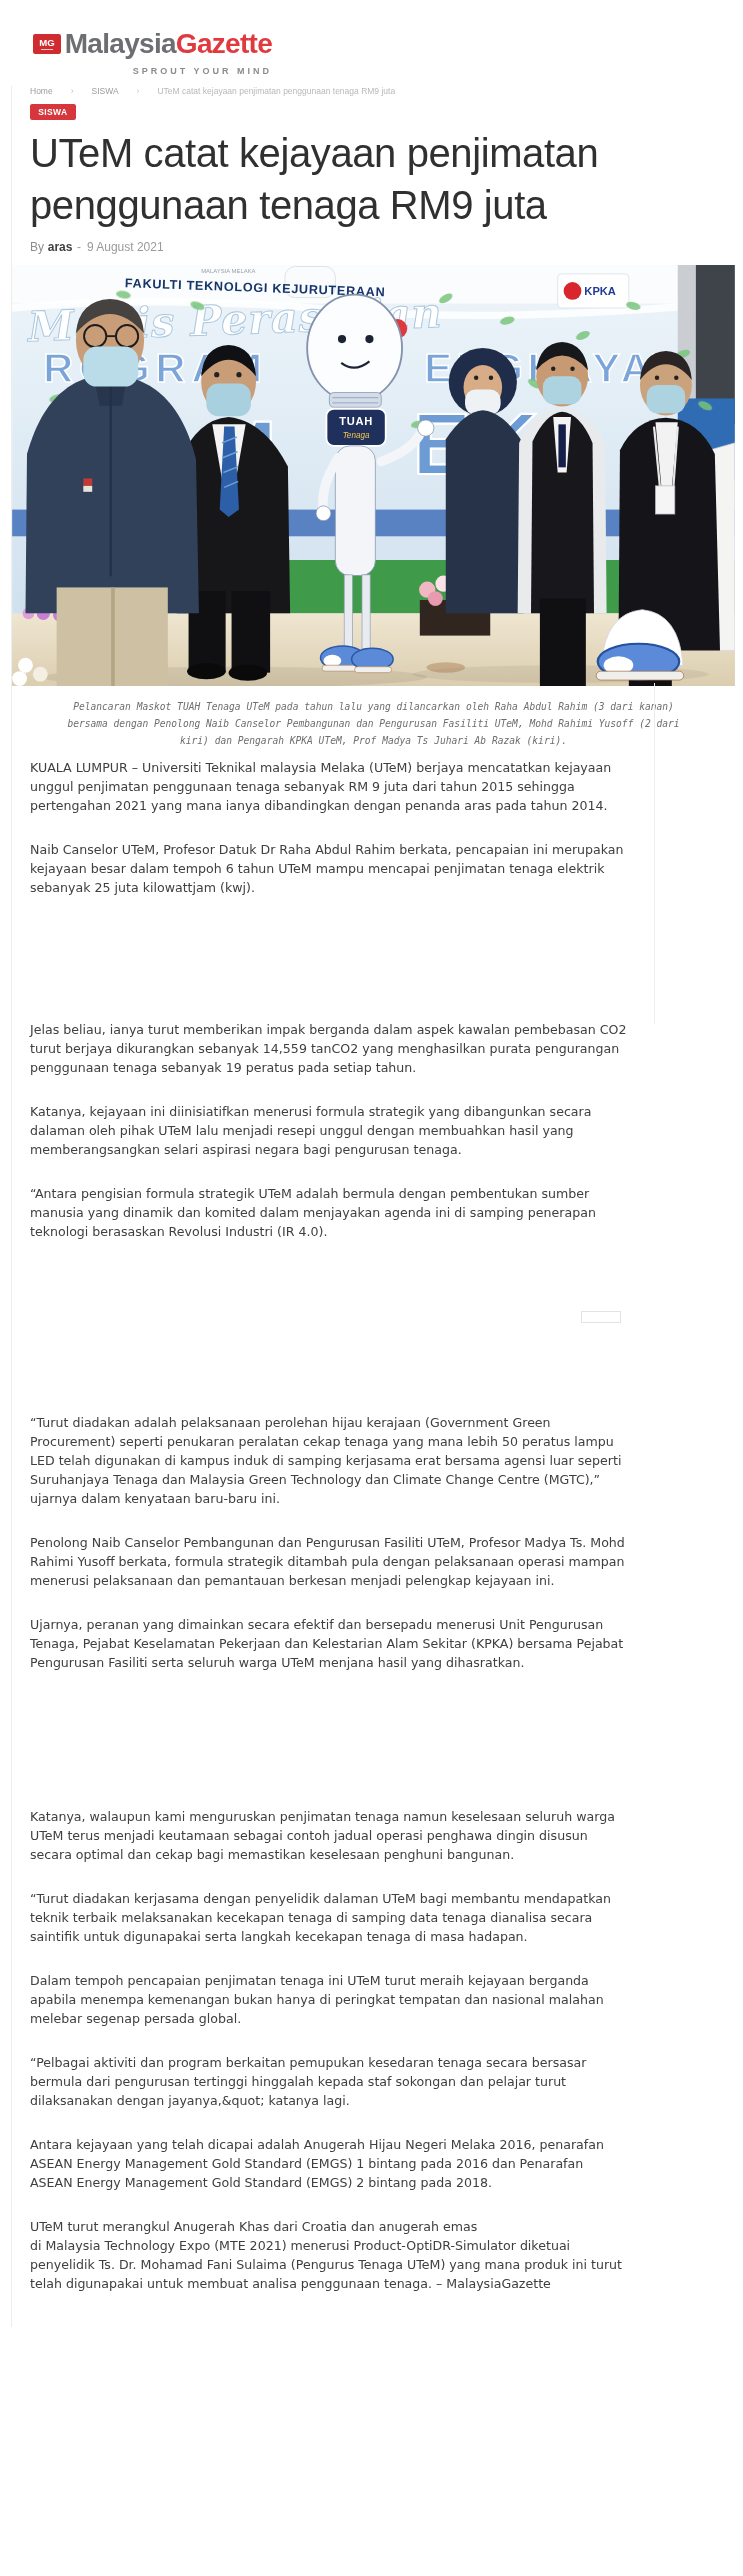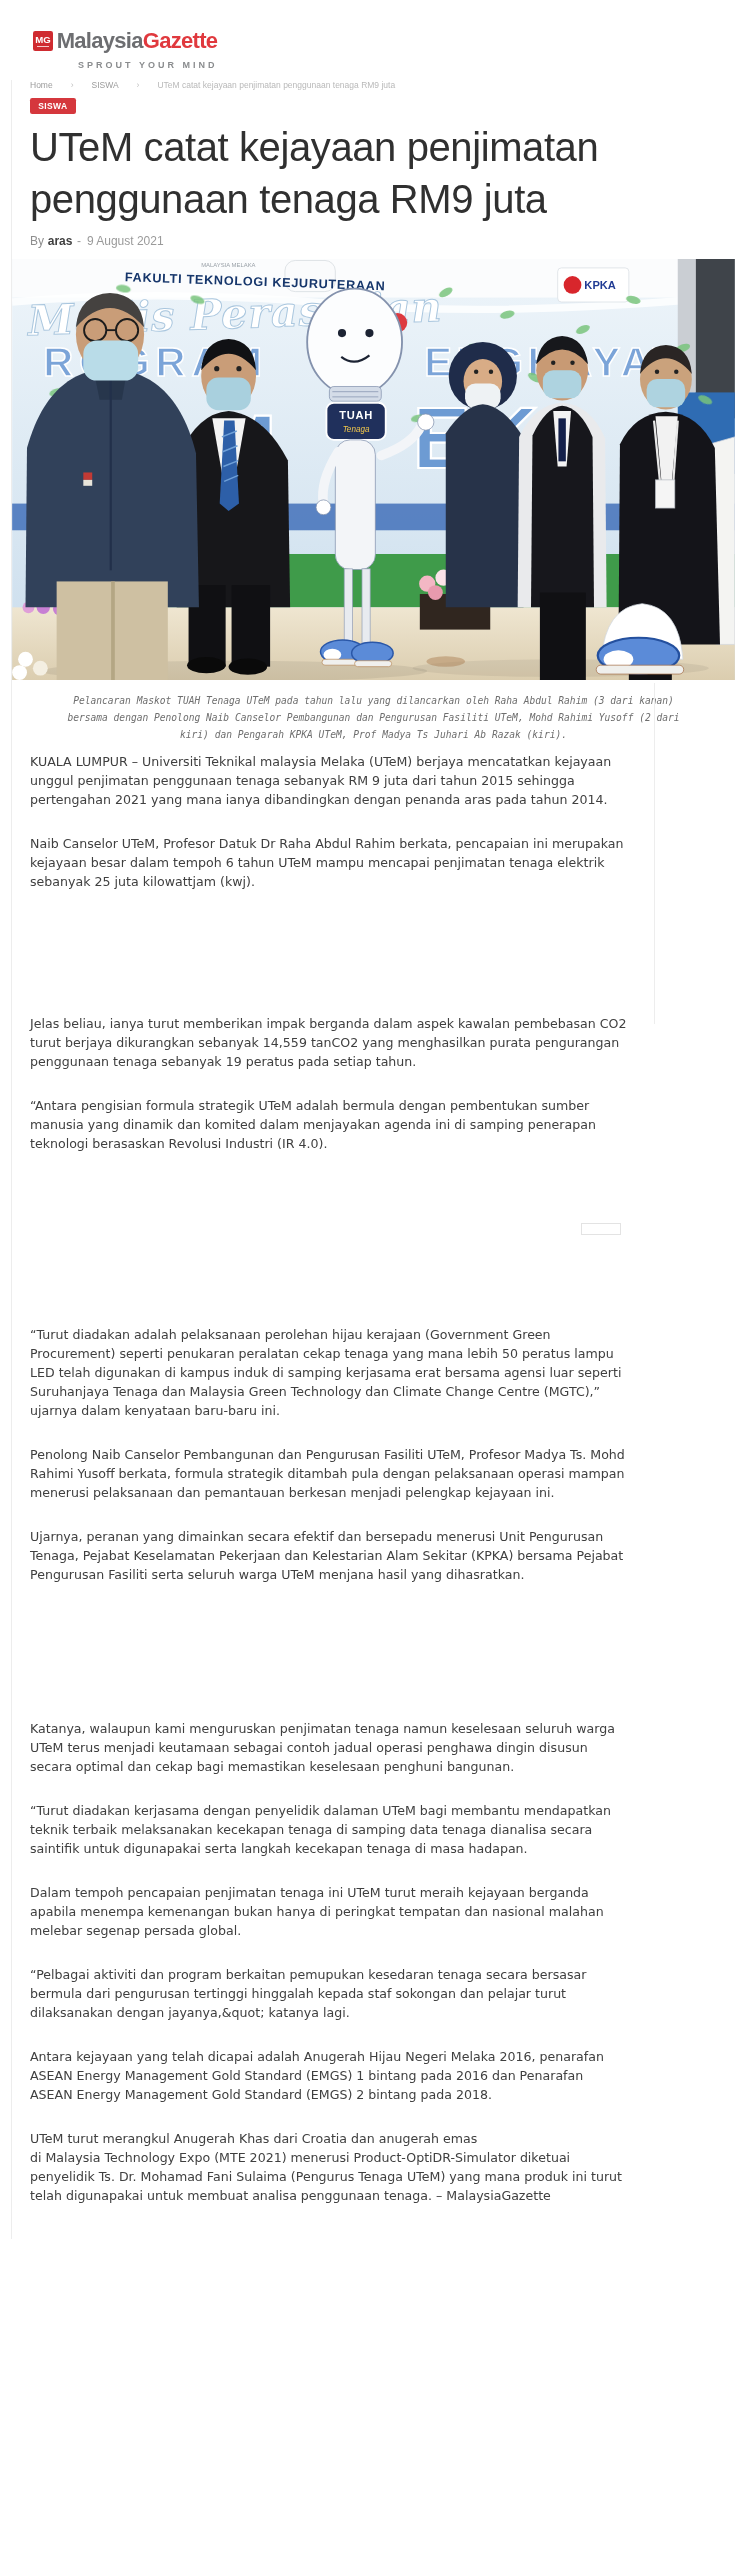--- a/index.html
+++ b/index.html
@@ -4,25 +4,25 @@
 <style>
   * { margin:0; padding:0; box-sizing:border-box; }
   html,body { background:#ffffff; }
   body { font-family:"Liberation Sans", sans-serif; }
   .page { position:relative; width:743px; height:2576px; overflow:hidden; background:#fff; }
 
   
   .masthead { padding:30px 0 4.5px 33px; }
   .logo-block { display:inline-block; }
   .logo-row { display:flex; align-items:center; gap:3.7px; cursor:pointer; }
-  .mg-box { width:20px; height:20px; background:#cf2b30; border-radius:2.2px; color:#fff;
+  .mg-box { width:28px; height:20px; background:#cf2b30; border-radius:2.2px; color:#fff;
             font-weight:bold; font-size:9.6px; display:flex; flex-direction:column;
             align-items:center; justify-content:center; line-height:1; }
   .mg-box .mg-sub { display:block; width:12.6px; height:1.5px; background:rgba(255,255,255,.75); margin-top:1.5px; }
-  .logo-text { font-size:22px; font-weight:bold; letter-spacing:-0.7px; line-height:1; }
+  .logo-text { font-size:28px; font-weight:bold; letter-spacing:-0.7px; line-height:1; }
   .logo-gray { color:#6d6e71; }
   .logo-red  { color:#e0393e; }
   .tagline { text-align:right; font-size:9px; font-weight:bold; letter-spacing:3px;
              color:#8a8c8e; margin-top:8px; }
 
   
   .container { position:relative; margin-left:11px; width:723px;
                border-left:0.7px solid #ededed; padding-bottom:9px; }
   .inner { padding-left:18px; }
 
@@ -326,20 +326,21 @@
         </g>
       </svg>
       <figcaption>Pelancaran Maskot TUAH Tenaga UTeM pada tahun lalu yang dilancarkan oleh Raha Abdul Rahim (3 dari kanan) bersama dengan Penolong Naib Canselor Pembangunan dan Pengurusan Fasiliti UTeM, Mohd Rahimi Yusoff (2 dari kiri) dan Pengarah KPKA UTeM, Prof Madya Ts Juhari Ab Razak (kiri).</figcaption>
     </figure>
 
     <article>
       <p>KUALA LUMPUR – Universiti Teknikal malaysia Melaka (UTeM) berjaya mencatatkan kejayaan unggul penjimatan penggunaan tenaga sebanyak RM 9 juta dari tahun 2015 sehingga pertengahan 2021 yang mana ianya dibandingkan dengan penanda aras pada tahun 2014.</p>
       <p>Naib Canselor UTeM, Profesor Datuk Dr Raha Abdul Rahim berkata, pencapaian ini merupakan kejayaan besar dalam tempoh 6 tahun UTeM mampu mencapai penjimatan tenaga elektrik sebanyak 25 juta kilowattjam (kwj).</p>
       <div class="ad-gap ad-gap-1"></div>
       <p>Jelas beliau, ianya turut memberikan impak berganda dalam aspek kawalan pembebasan CO2 turut berjaya dikurangkan sebanyak 14,559 tanCO2 yang menghasilkan purata pengurangan penggunaan tenaga sebanyak 19 peratus pada setiap tahun.</p>
+      <p>Katanya, kejayaan ini diinisiatifkan menerusi formula strategik yang dibangunkan secara dalaman oleh pihak UTeM lalu menjadi resepi unggul dengan membuahkan hasil yang memberangsangkan selari aspirasi negara bagi pengurusan tenaga.</p>
       <p>“Antara pengisian formula strategik UTeM adalah bermula dengan pembentukan sumber manusia yang dinamik dan komited dalam menjayakan agenda ini di samping penerapan teknologi berasaskan Revolusi Industri (IR 4.0).</p>
       <div class="ad-gap ad-gap-2">
         <div class="mini-ad"></div>
       </div>
       <p>“Turut diadakan adalah pelaksanaan perolehan hijau kerajaan (Government Green Procurement) seperti penukaran peralatan cekap tenaga yang mana lebih 50 peratus lampu LED telah digunakan di kampus induk di samping kerjasama erat bersama agensi luar seperti Suruhanjaya Tenaga dan Malaysia Green Technology dan Climate Change Centre (MGTC),” ujarnya dalam kenyataan baru-baru ini.</p>
       <p>Penolong Naib Canselor Pembangunan dan Pengurusan Fasiliti UTeM, Profesor Madya Ts. Mohd Rahimi Yusoff berkata, formula strategik ditambah pula dengan pelaksanaan operasi mampan menerusi pelaksanaan dan pemantauan berkesan menjadi pelengkap kejayaan ini.</p>
       <p>Ujarnya, peranan yang dimainkan secara efektif dan bersepadu menerusi Unit Pengurusan Tenaga, Pejabat Keselamatan Pekerjaan dan Kelestarian Alam Sekitar (KPKA) bersama Pejabat Pengurusan Fasiliti serta seluruh warga UTeM menjana hasil yang dihasratkan.</p>
       <div class="ad-gap ad-gap-3"></div>
       <p>Katanya, walaupun kami menguruskan penjimatan tenaga namun keselesaan seluruh warga UTeM terus menjadi keutamaan sebagai contoh jadual operasi penghawa dingin disusun secara optimal dan cekap bagi memastikan keselesaan penghuni bangunan.</p>
       <p>“Turut diadakan kerjasama dengan penyelidik dalaman UTeM bagi membantu mendapatkan teknik terbaik melaksanakan kecekapan tenaga di samping data tenaga dianalisa secara saintifik untuk digunapakai serta langkah kecekapan tenaga di masa hadapan.</p>

